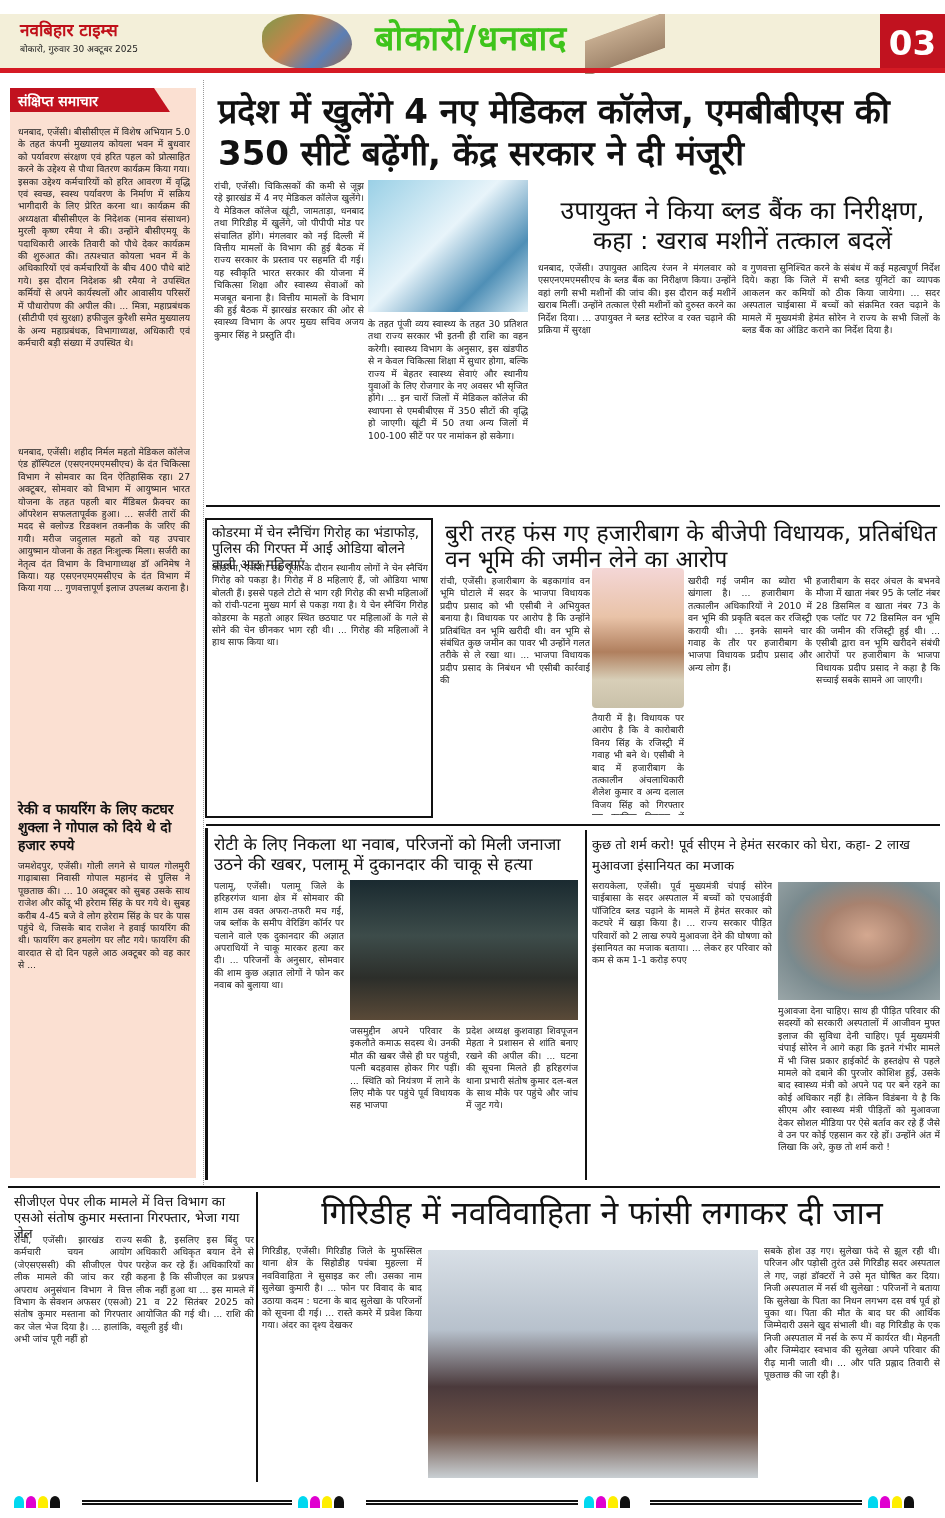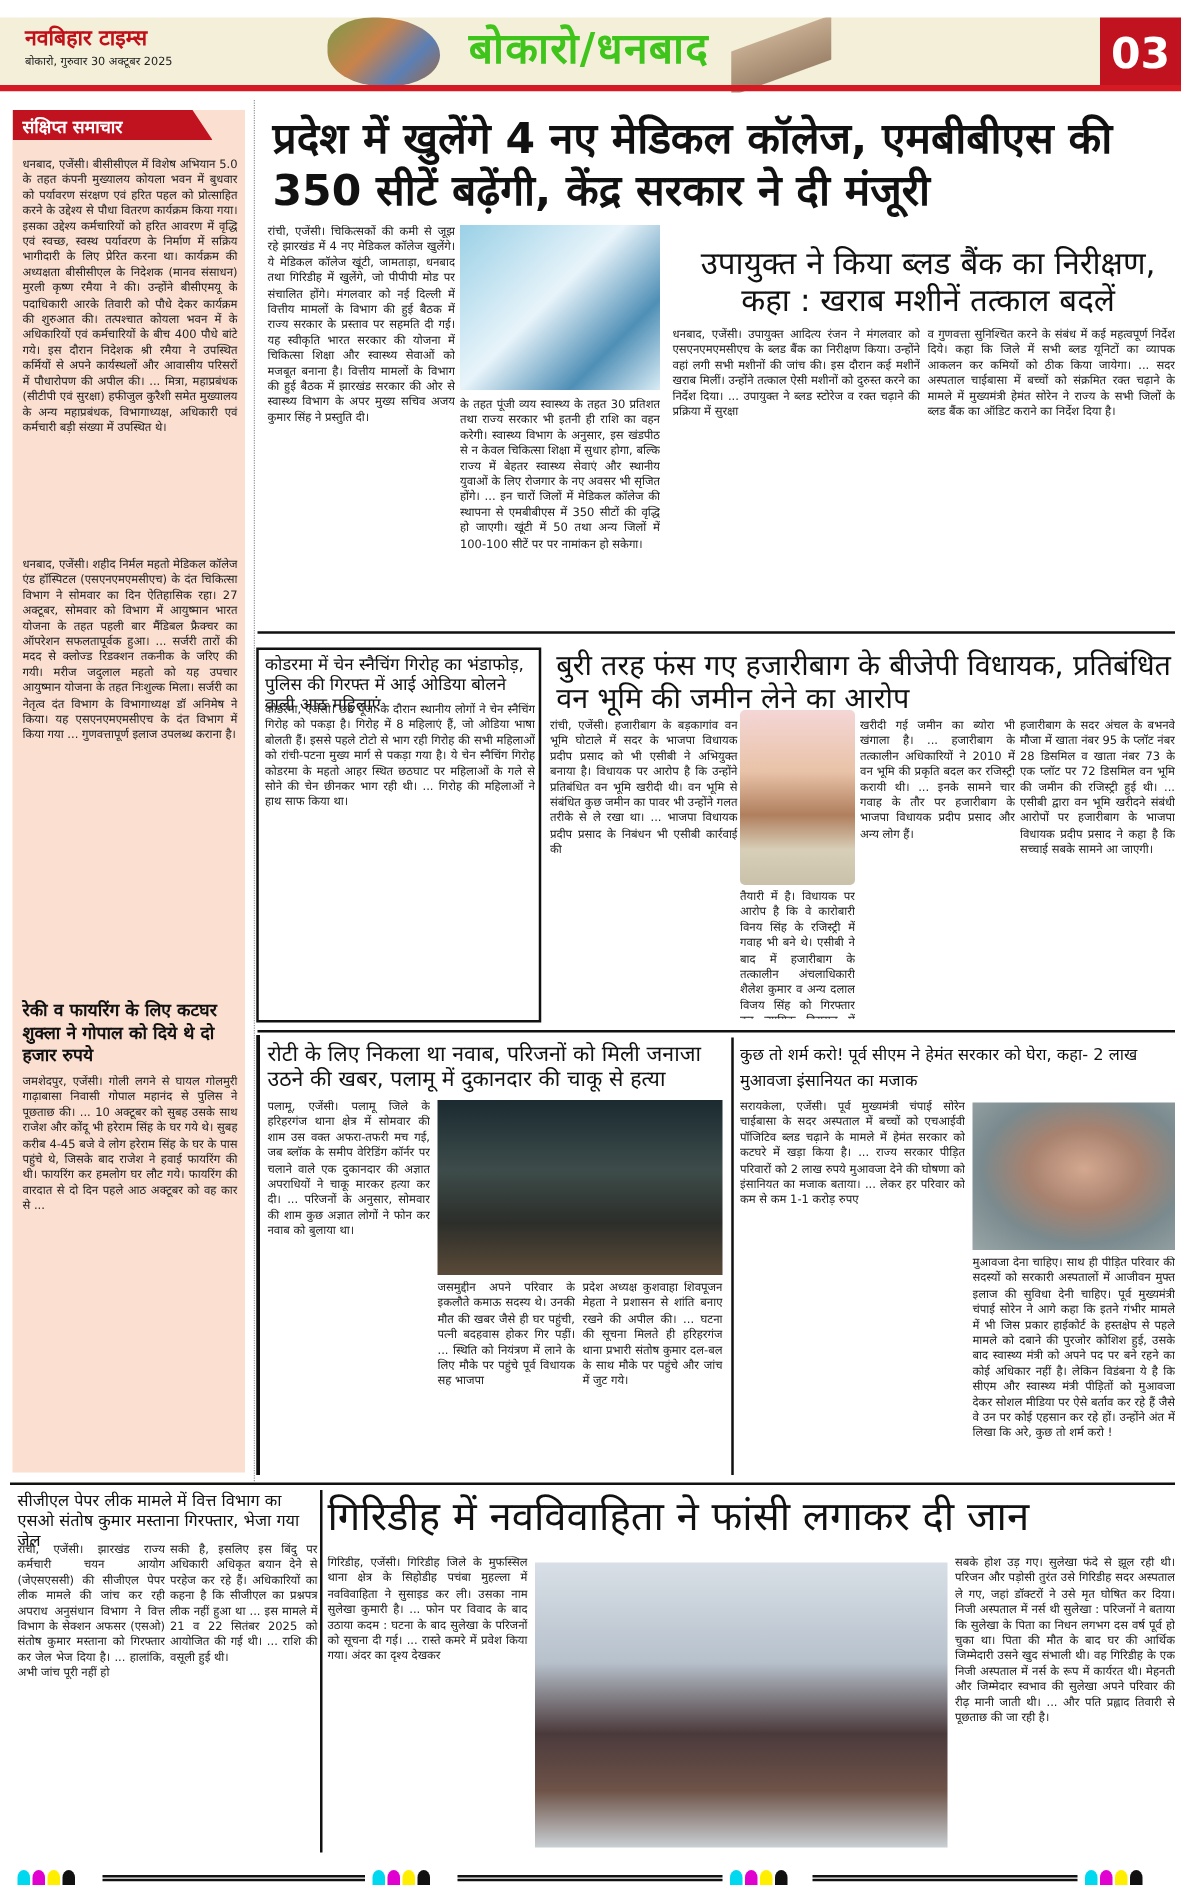--- a/index.html
+++ b/index.html
@@ -89,21 +89,21 @@
 <div class="abs" style="left:778px;top:882px;width:162px;height:118px;background:radial-gradient(ellipse at 55% 45%,#d4a890 0%,#a8826f 35%,#7a8a8e 65%,#9aa6a8 100%)"></div>
 <div class="abs body-txt" style="left:778px;top:1005px;width:162px;height:170px">मुआवजा देना चाहिए। साथ ही पीड़ित परिवार की सदस्यों को सरकारी अस्पतालों में आजीवन मुफ्त इलाज की सुविधा देनी चाहिए। पूर्व मुख्यमंत्री चंपाई सोरेन ने आगे कहा कि इतने गंभीर मामले में भी जिस प्रकार हाईकोर्ट के हस्तक्षेप से पहले मामले को दबाने की पुरजोर कोशिश हुई, उसके बाद स्वास्थ्य मंत्री को अपने पद पर बने रहने का कोई अधिकार नहीं है। लेकिन विडंबना ये है कि सीएम और स्वास्थ्य मंत्री पीड़ितों को मुआवजा देकर सोशल मीडिया पर ऐसे बर्ताव कर रहे हैं जैसे वे उन पर कोई एहसान कर रहे हों। उन्होंने अंत में लिखा कि अरे, कुछ तो शर्म करो !</div>
 
 <div class="abs" style="left:8px;top:1186px;width:932px;height:2px;background:#111"></div>
 
 <div class="abs h2" style="left:14px;top:1194px;width:240px;font-size:13px;line-height:16px;font-weight:normal">सीजीएल पेपर लीक मामले में वित्त विभाग का एसओ संतोष कुमार मस्ताना गिरफ्तार, भेजा गया जेल</div>
 <div class="abs body-txt" style="left:14px;top:1234px;width:118px;height:245px">रांची, एजेंसी। झारखंड राज्य कर्मचारी चयन आयोग (जेएसएससी) की सीजीएल पेपर लीक मामले की जांच कर रही अपराध अनुसंधान विभाग ने वित्त विभाग के सेक्शन अफसर (एसओ) संतोष कुमार मस्ताना को गिरफ्तार कर जेल भेज दिया है। ... हालांकि, अभी जांच पूरी नहीं हो</div>
 <div class="abs body-txt" style="left:136px;top:1234px;width:118px;height:245px">सकी है, इसलिए इस बिंदु पर अधिकारी अधिकृत बयान देने से परहेज कर रहे हैं। अधिकारियों का कहना है कि सीजीएल का प्रश्नपत्र लीक नहीं हुआ था ... इस मामले में 21 व 22 सितंबर 2025 को आयोजित की गई थी। ... राशि की वसूली हुई थी।</div>
 
 <div class="abs" style="left:256px;top:1192px;width:2px;height:290px;background:#111"></div>
-<div class="abs h2" style="left:262px;top:1190px;width:680px;font-size:32px;line-height:46px;">गिरिडीह में नवविवाहिता ने फांसी लगाकर दी जान</div>
+<div class="abs h2" style="left:262px;top:1190px;width:680px;font-size:32px;line-height:46px;text-align:center">गिरिडीह में नवविवाहिता ने फांसी लगाकर दी जान</div>
 <div class="abs body-txt" style="left:262px;top:1245px;width:160px;height:235px">गिरिडीह, एजेंसी। गिरिडीह जिले के मुफस्सिल थाना क्षेत्र के सिहोडीह पचंबा मुहल्ला में नवविवाहिता ने सुसाइड कर ली। उसका नाम सुलेखा कुमारी है। ... फोन पर विवाद के बाद उठाया कदम : घटना के बाद सुलेखा के परिजनों को सूचना दी गई। ... रास्ते कमरे में प्रवेश किया गया। अंदर का दृश्य देखकर</div>
 <div class="abs" style="left:428px;top:1250px;width:330px;height:228px;background:linear-gradient(180deg,#d8dfe6 0%,#b7c1cc 35%,#4b3a3c 60%,#6e5348 80%,#c9cfd3 100%)"></div>
 <div class="abs body-txt" style="left:764px;top:1245px;width:176px;height:235px">सबके होश उड़ गए। सुलेखा फंदे से झूल रही थी। परिजन और पड़ोसी तुरंत उसे गिरिडीह सदर अस्पताल ले गए, जहां डॉक्टरों ने उसे मृत घोषित कर दिया। निजी अस्पताल में नर्स थी सुलेखा : परिजनों ने बताया कि सुलेखा के पिता का निधन लगभग दस वर्ष पूर्व हो चुका था। पिता की मौत के बाद घर की आर्थिक जिम्मेदारी उसने खुद संभाली थी। वह गिरिडीह के एक निजी अस्पताल में नर्स के रूप में कार्यरत थी। मेहनती और जिम्मेदार स्वभाव की सुलेखा अपने परिवार की रीढ़ मानी जाती थी। ... और पति प्रह्लाद तिवारी से पूछताछ की जा रही है।</div>
 
 <div class="abs cmyk" style="left:14px;top:1496px">
   <span style="background:#00d8f0"></span>
     <span style="background:#e000d0"></span>
     <span style="background:#ffee00"></span>
     <span style="background:#111"></span>
 </div>

